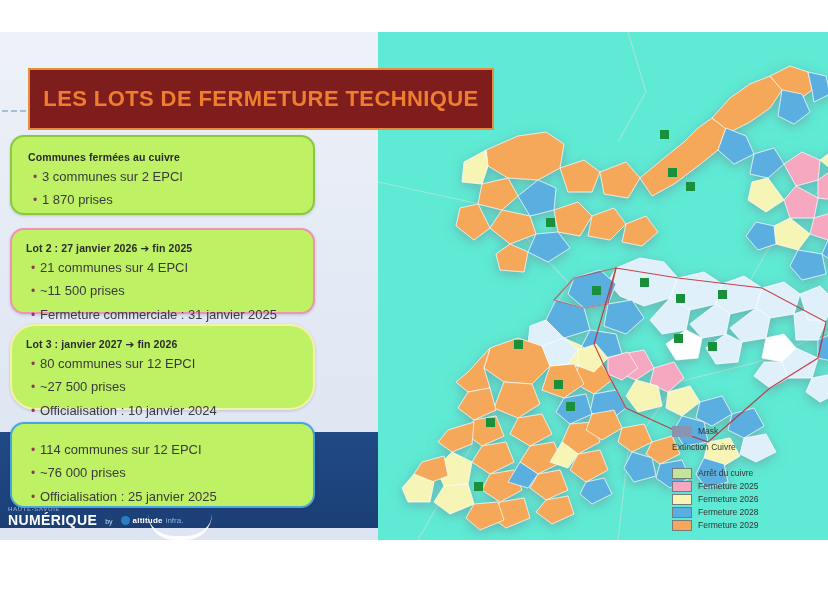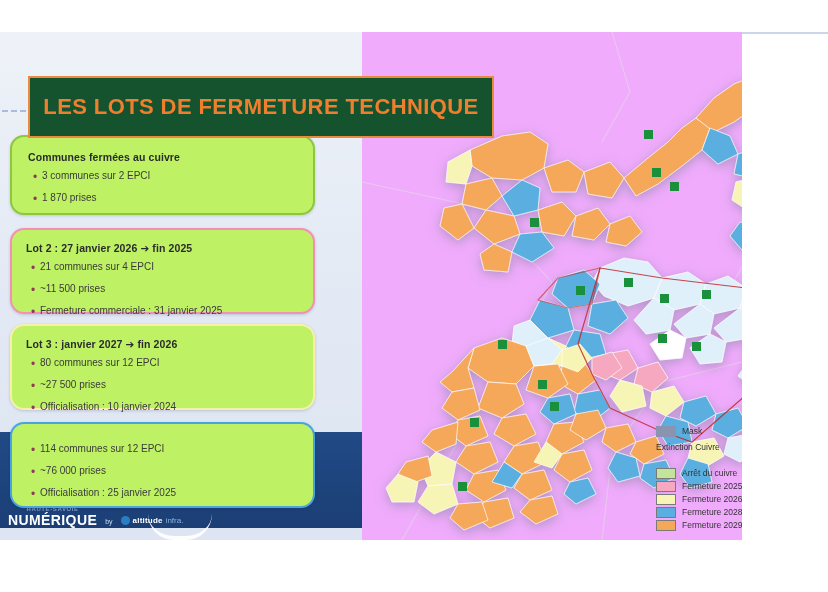--- a/index.html
+++ b/index.html
@@ -16,69 +16,69 @@
   
   .left-panel{position:absolute;left:0;top:0;width:378px;height:508px;
               background:linear-gradient(180deg,#eef2f8 0%,#e2e9f4 55%,#dde5f2 100%);}
   
   .footer-band{position:absolute;left:0;top:400px;width:378px;height:96px;
                background:linear-gradient(180deg,#214a86 0%,#1b3f75 100%);}
   .footer-swoosh{position:absolute;left:148px;top:82px;width:64px;height:22px;
                  border-bottom:4px solid #ffffff;border-radius:0 0 48px 48px;opacity:.95;}
 
   .logo{position:absolute;left:8px;top:74px;display:flex;align-items:flex-end;gap:8px;}
-  .logo-stack{display:flex;flex-direction:column;line-height:1;text-align:center;}
+  .logo-stack{display:flex;flex-direction:column;line-height:1;}
   .logo-sup{font-size:6px;letter-spacing:.6px;color:#9fb6d8;font-weight:700;
             text-transform:uppercase;margin-bottom:1px;opacity:.8;}
   .logo-main{font-size:14px;font-weight:700;letter-spacing:.4px;color:#ffffff;}
   .logo-by{font-size:7px;color:#cfdcf0;margin-bottom:2px;}
   .logo-alt{display:flex;align-items:center;gap:3px;margin-bottom:2px;}
   .logo-dot{width:9px;height:9px;border-radius:50%;background:#2a7fc4;}
   .logo-altitude{font-size:8px;font-weight:700;color:#ffffff;letter-spacing:.2px;}
   .logo-infra{font-size:8px;color:#8fb2dc;}
 
   
   .dash-a{position:absolute;left:2px;top:78px;width:24px;height:0;
           border-top:2px dashed #9db4dd;opacity:.85;}
   .dash-b{position:absolute;left:58px;top:90px;width:258px;height:0;
           border-top:2px dashed #93acd6;opacity:.9;}
   .dash-c{position:absolute;left:110px;top:140px;width:120px;height:0;
           border-top:2px dashed #9db4dd;opacity:.55;}
 
   
-  .title-box{position:absolute;left:28px;top:44px;width:466px;height:62px;
-             background:#14532d;border:2px solid #e88b3c;box-sizing:border-box;
+  .title-box{position:absolute;left:28px;top:36px;width:466px;height:62px;
+             background:#7f1d1d;border:2px solid #e88b3c;box-sizing:border-box;
              display:flex;align-items:center;justify-content:center;z-index:6;}
   .title-text{color:#ef7f2e;font-size:22px;font-weight:700;letter-spacing:.4px;
               text-align:center;line-height:1.1;text-transform:uppercase;}
 
   
   .card{position:absolute;background:#bef264;box-sizing:border-box;
         border-radius:14px;z-index:5;
         box-shadow:0 1px 3px rgba(20,40,80,.18);}
   .card-title{font-size:10.5px;font-weight:700;color:#2b2b2b;letter-spacing:.1px;}
   .card ul{list-style:none;margin:7px 0 0 0;padding:0;}
   .card li{display:flex;align-items:flex-start;margin:0 0 9px 0;}
   .card li:last-child{margin-bottom:0;}
   .bul{width:14px;flex:0 0 14px;color:#8e3a55;font-size:12px;line-height:12px;
        text-align:center;padding-top:1px;}
-  .bul-txt{font-size:10px;color:#3a3a3a;line-height:1.1;}
+  .bul-txt{font-size:13px;color:#3a3a3a;line-height:1.1;}
 
   #card-cuivre{left:10px;top:103px;width:305px;height:80px;
                border:2.5px solid #8dc63f;padding:14px 14px 0 16px;}
   #card-lot2{left:10px;top:196px;width:305px;height:86px;
              border:2.5px solid #f590b5;padding:12px 4px 0 14px;}
   #card-lot3{left:10px;top:292px;width:305px;height:86px;
              border:2.5px solid #f7f0a8;padding:12px 14px 0 14px;}
   #card-lot4{left:10px;top:390px;width:305px;height:86px;
              border:2.5px solid #49a5e0;padding:12px 14px 0 14px;}
 
   
-  .map-area{position:absolute;left:362px;top:0;width:380px;height:508px;
-            background:#f0abfc;overflow:hidden;}
+  .map-area{position:absolute;left:378px;top:0;width:450px;height:508px;
+            background:#5eead4;overflow:hidden;}
   .map-bg-lines{position:absolute;left:0;top:0;width:450px;height:508px;opacity:.5;}
 
   
   .legend{position:absolute;left:294px;top:394px;width:150px;z-index:7;}
   .legend-row{display:flex;align-items:center;margin-bottom:2px;}
   .sw{width:20px;height:11px;flex:0 0 20px;margin-right:6px;box-sizing:border-box;}
   .sw-b{border:1px solid #7a7a7a;}
   .lg-txt{font-size:8.5px;color:#333333;line-height:11px;}
   .legend-head{font-size:8.5px;color:#333333;margin:5px 0 16px 0;}
 </style>
@@ -316,21 +316,21 @@
             <span class="bul">•</span>
             <span class="bul-txt">~11 500 prises</span>
           </li>
           <li>
             <span class="bul">•</span>
             <span class="bul-txt">Fermeture commerciale : 31 janvier 2025</span>
           </li>
         </ul>
     </div>
 
-    <div class="card" id="card-lot3" style="border-color: rgb(247, 240, 168);">
+    <div class="card" id="card-lot3" style="border-color: rgb(247, 240, 168); border-radius: 25px;">
       <div class="card-title">Lot 3 : janvier 2027 ➔ fin 2026</div>
       <ul>
           <li>
             <span class="bul">•</span>
             <span class="bul-txt">80 communes sur 12 EPCI</span>
           </li>
           <li>
             <span class="bul">•</span>
             <span class="bul-txt">~27 500 prises</span>
           </li>

